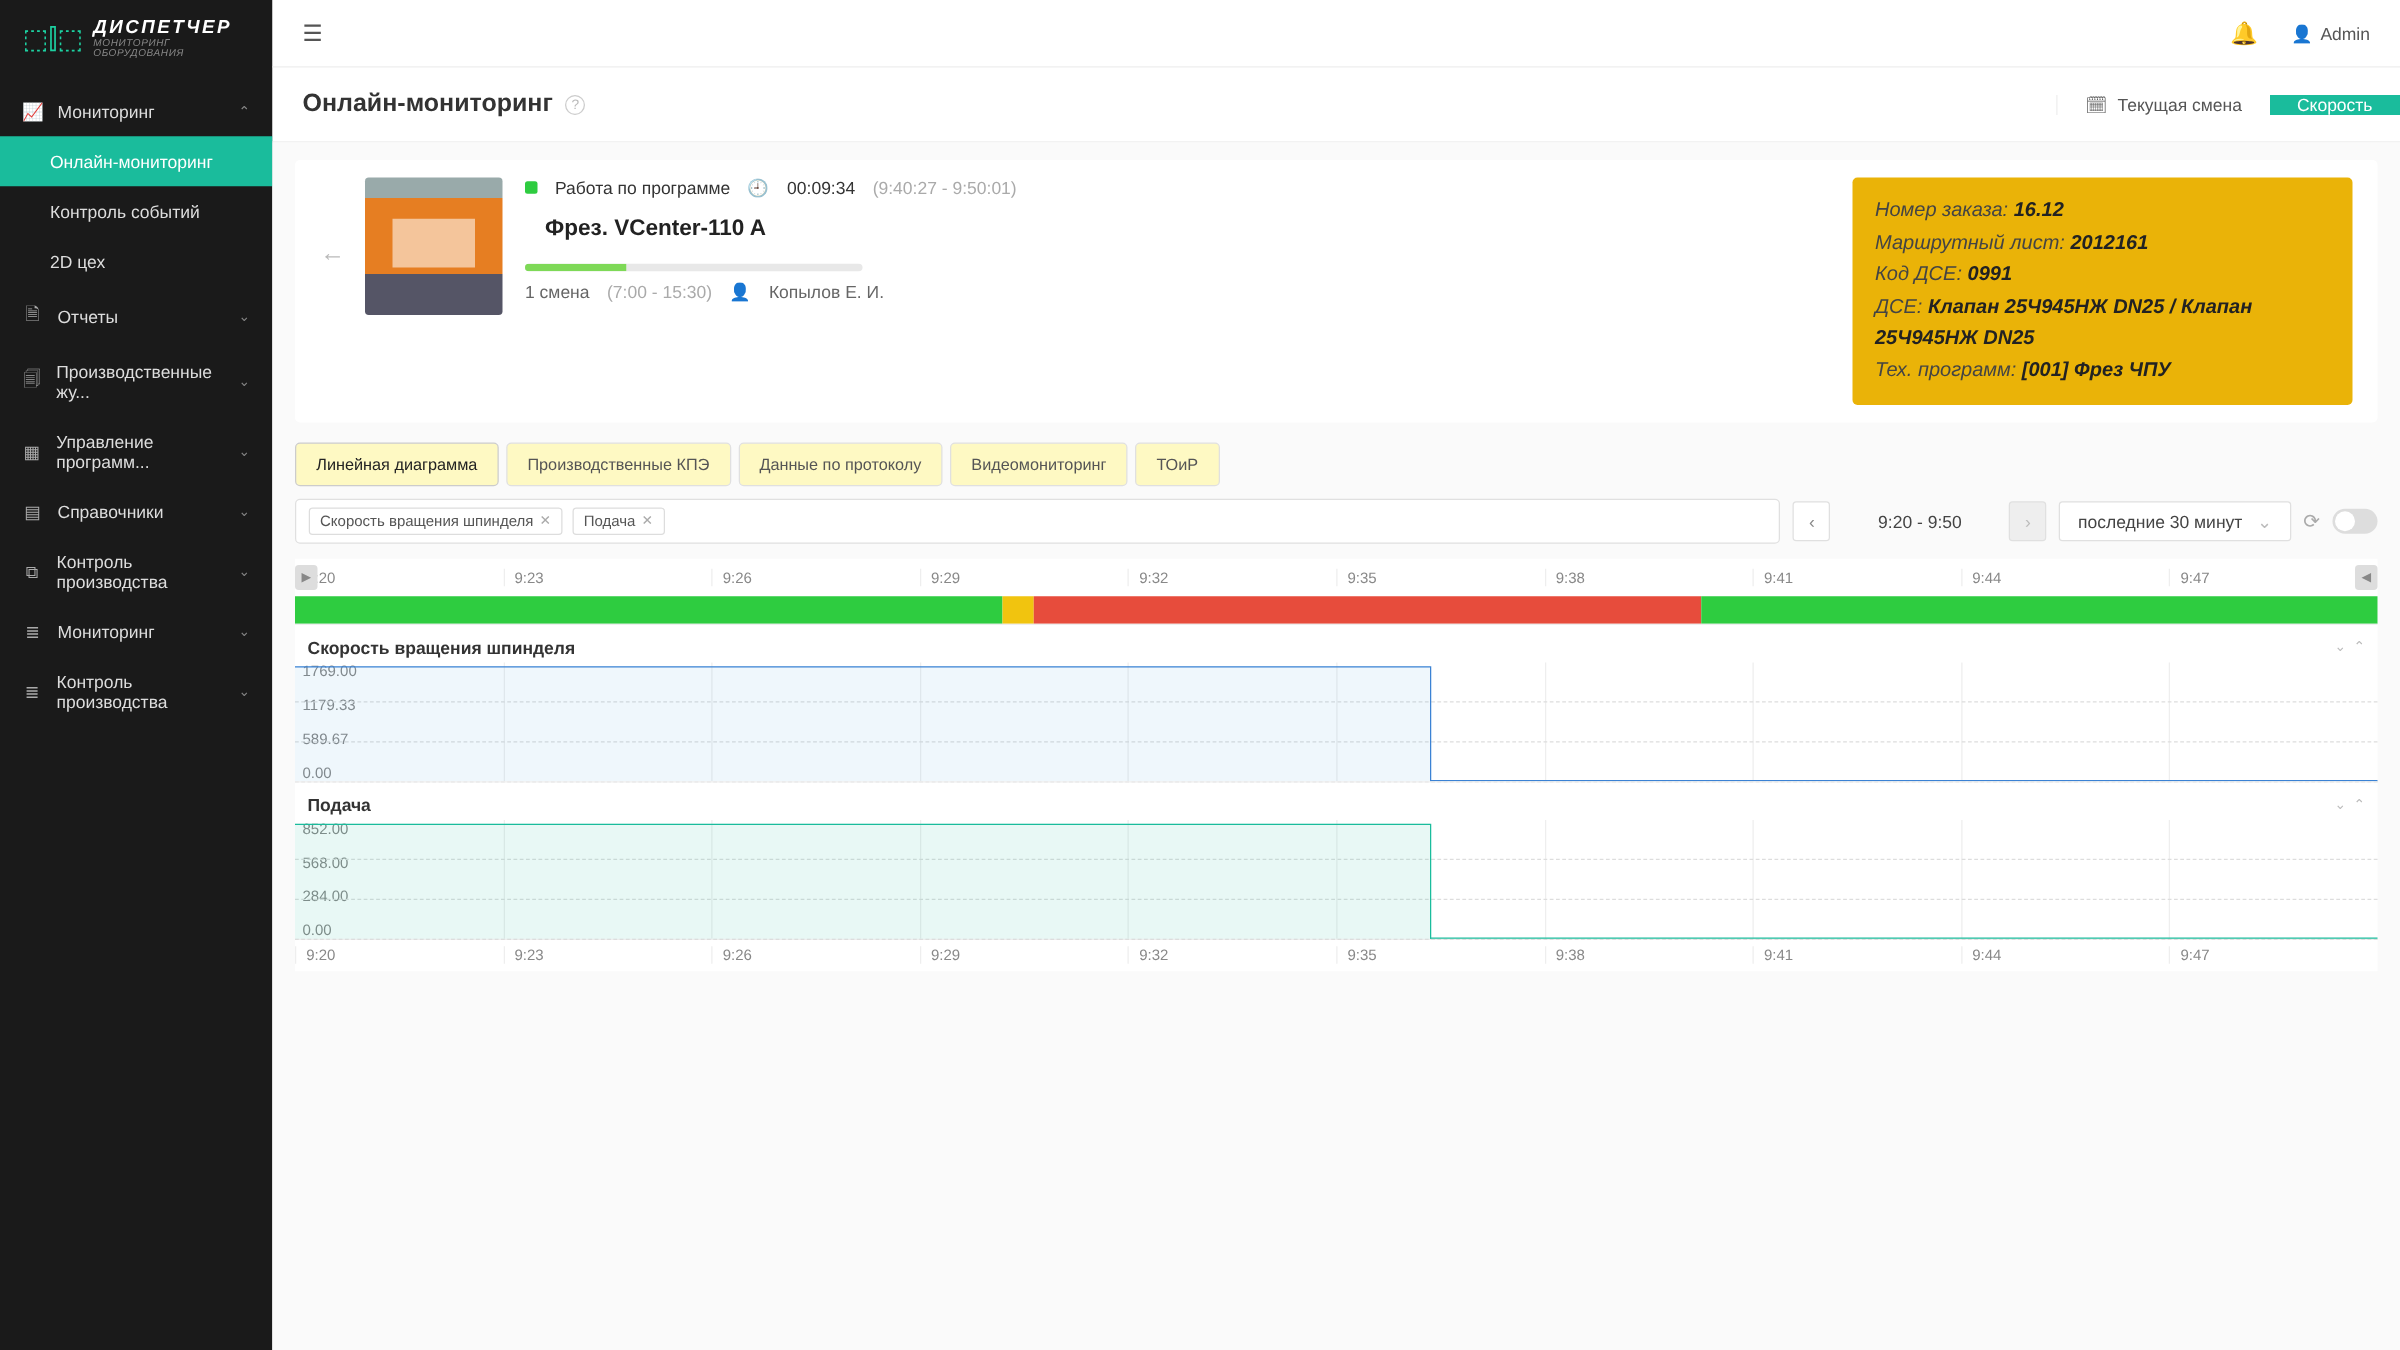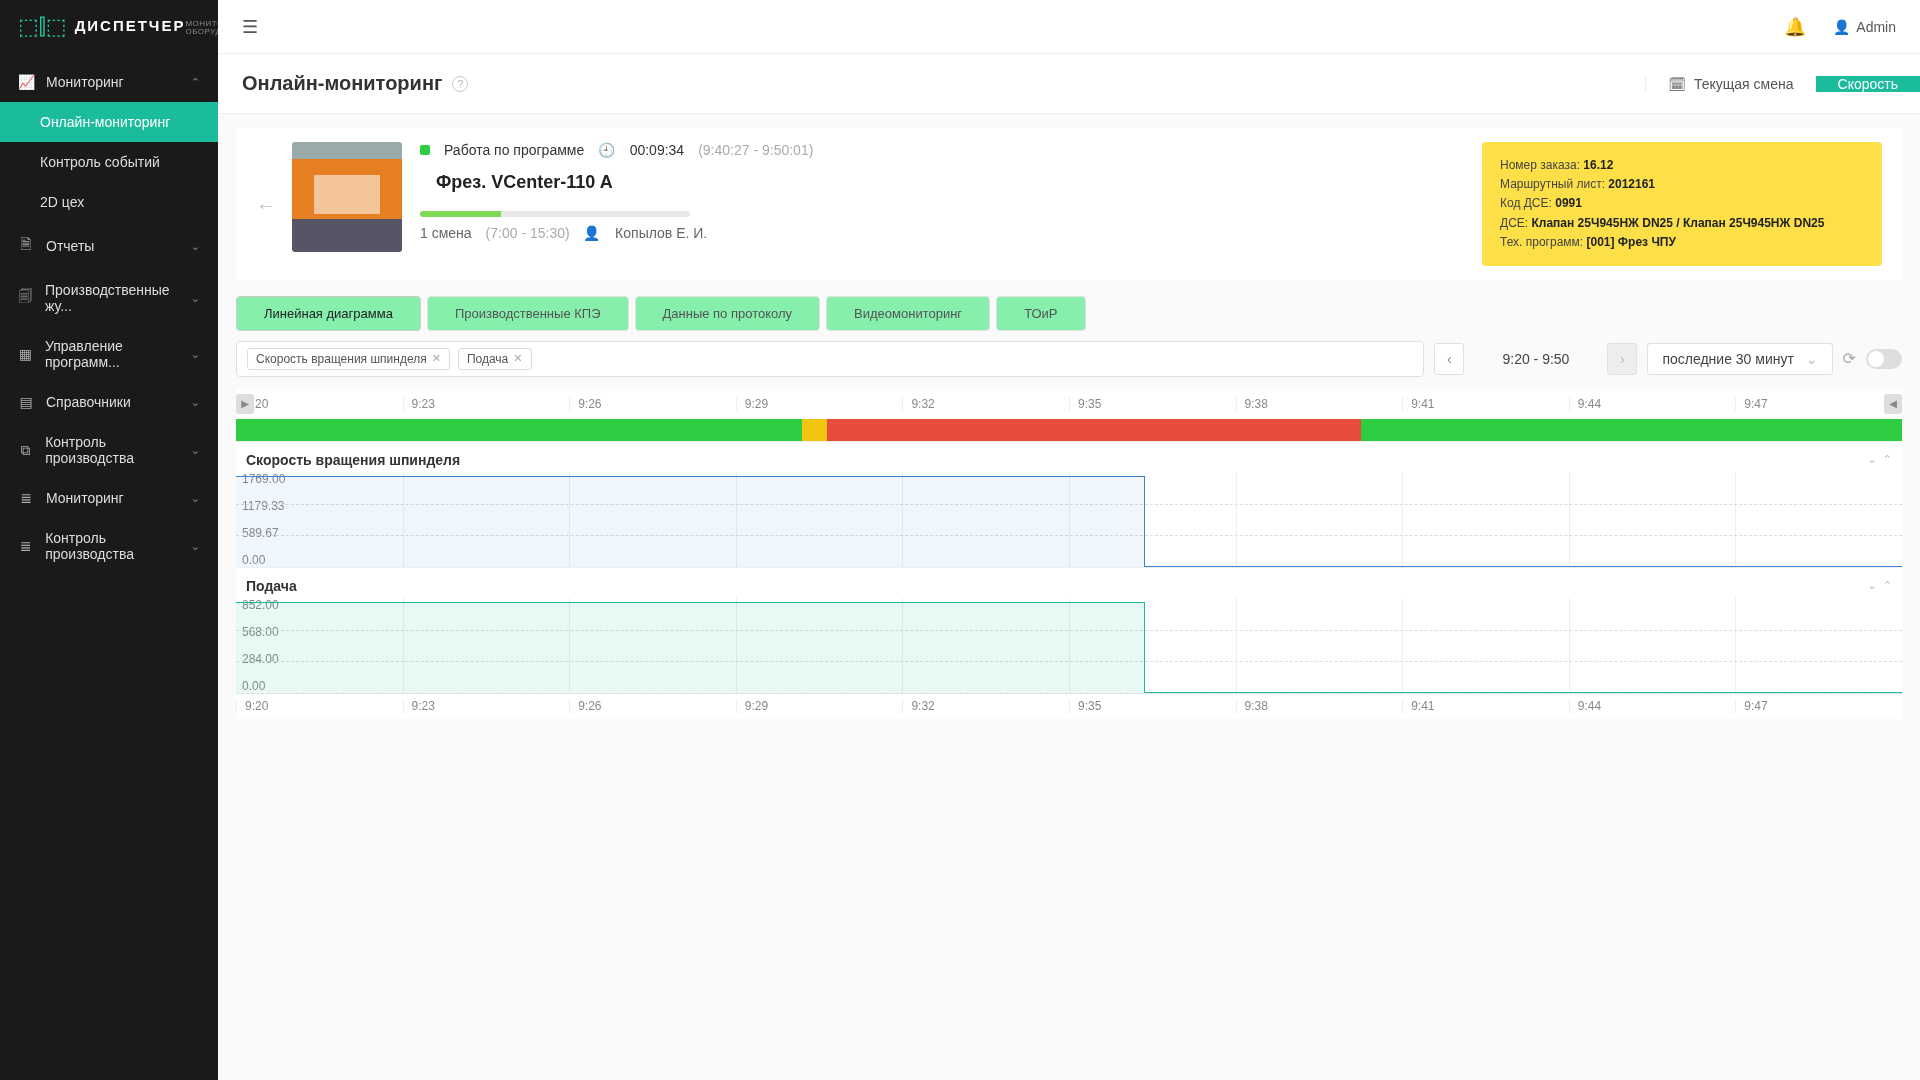--- a/index.html
+++ b/index.html
@@ -3,21 +3,21 @@
 <meta charset="utf-8">
 <style>
 * { box-sizing: border-box; margin: 0; padding: 0; }
 body { font-family: -apple-system, BlinkMacSystemFont, "Segoe UI", Arial, sans-serif; font-size: 14px; color: #333; background: #fff; overflow: hidden; }
 .app { display: flex; height: 100vh; width: 100vw; }
 
 
 .sidebar { width: 218px; background: #1a1a1a; color: #ccc; display: flex; flex-direction: column; }
 .logo { padding: 14px 18px; display: flex; align-items: center; gap: 8px; }
 .logo-icon { color: #1dd1a1; font-size: 22px; }
-.logo-text { display: flex; line-height: 1; }
+.logo-text { display: flex; flex-direction: column; line-height: 1; font-style: italic; }
 .logo-title { color: #fff; font-weight: 600; letter-spacing: 2px; font-size: 15px; }
 .logo-sub { color: #888; font-size: 8px; letter-spacing: 0.5px; margin-top: 2px; }
 .nav { flex: 1; padding-top: 8px; }
 .nav-item { display: flex; align-items: center; justify-content: space-between; padding: 12px 18px; cursor: pointer; color: #ddd; }
 .nav-item .nav-left { display: flex; align-items: center; gap: 12px; }
 .nav-icon { width: 16px; text-align: center; font-size: 14px; color: #aaa; }
 .nav-item.active { background: #1abc9c; color: #fff; }
 .nav-sub { padding-left: 40px; }
 .chevron { font-size: 11px; color: #888; }
 .sidebar-footer { display: flex; justify-content: space-between; padding: 14px 18px; color: #666; font-size: 12px; }
@@ -49,26 +49,26 @@
 .machine-mid { flex: 1; }
 .status-line { display: flex; align-items: center; gap: 14px; color: #333; margin-bottom: 10px; }
 .dot { width: 10px; height: 10px; background: #2ecc40; border-radius: 2px; display: inline-block; }
 .clock-icon { color: #999; }
 .time-dim { color: #aaa; }
 .machine-name { font-size: 18px; font-weight: 600; margin: 14px 16px 18px; color: #222; }
 .progress-bar { width: 270px; height: 6px; background: #e8e8e8; border-radius: 3px; overflow: hidden; }
 .progress-fill { height: 100%; background: #7ed957; width: 30%; }
 .shift-row { display: flex; align-items: center; gap: 14px; margin-top: 8px; color: #666; }
 .shift-row .dim { color: #aaa; }
-.info-box { background: #fde047; padding: 14px 18px; border-radius: 4px; width: 400px; font-size: 12px; line-height: 1.6; color: #444; }
+.info-box { background: #eab308; padding: 14px 18px; border-radius: 4px; width: 400px; font-size: 16px; line-height: 1.6; color: #444; font-style: italic; }
 .info-box b { color: #222; }
 
 
 .tab-row { display: flex; gap: 6px; margin: 16px 0 10px; }
-.tab { padding: 9px 27px; background: #86efac; border: 1px solid #e0e0e0; border-radius: 4px; cursor: pointer; color: #555; font-size: 13px; }
+.tab { padding: 9px 16px; background: #fef9c3; border: 1px solid #e0e0e0; border-radius: 4px; cursor: pointer; color: #555; font-size: 13px; }
 .tab.active { color: #222; font-weight: 500; border-color: #ccc; }
 
 
 .ctrl-row { display: flex; align-items: center; gap: 10px; }
 .tag-box { flex: 1; display: flex; gap: 8px; padding: 6px 10px; border: 1px solid #e0e0e0; border-radius: 4px; background: #fff; }
 .tag { padding: 3px 8px; border: 1px solid #ddd; border-radius: 3px; font-size: 12px; color: #555; display: flex; align-items: center; gap: 5px; }
 .tag-close { color: #aaa; cursor: pointer; font-size: 11px; }
 .nav-btn { width: 30px; height: 32px; display:flex; align-items:center; justify-content:center; border:1px solid #e0e0e0; background:#fff; cursor:pointer; color:#888; border-radius:3px; }
 .nav-btn.disabled{ background:#eee; color:#bbb; }
 .range-txt { padding: 0 28px; color: #444; }

